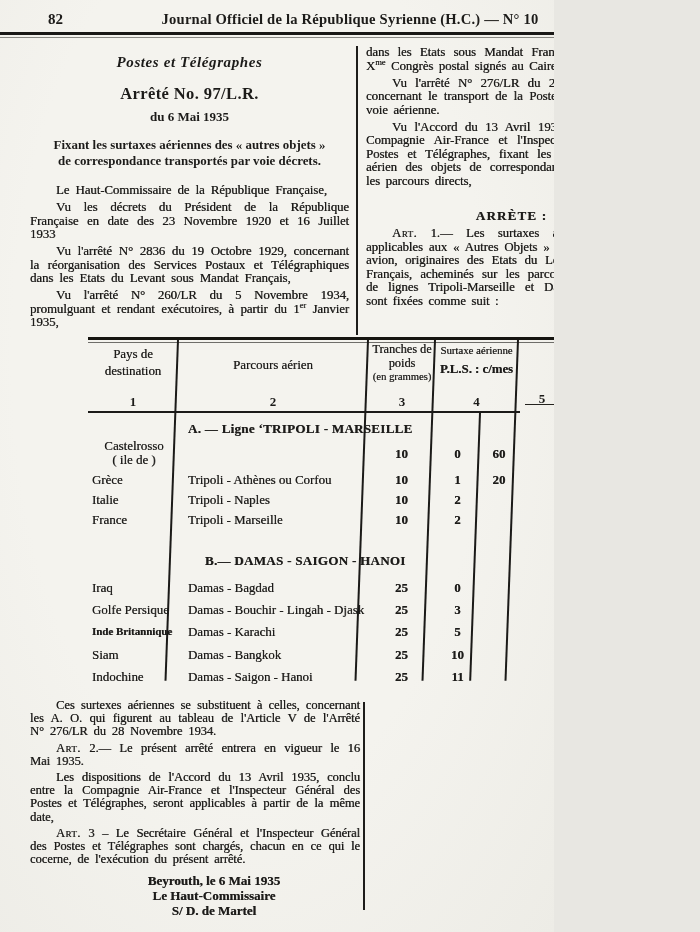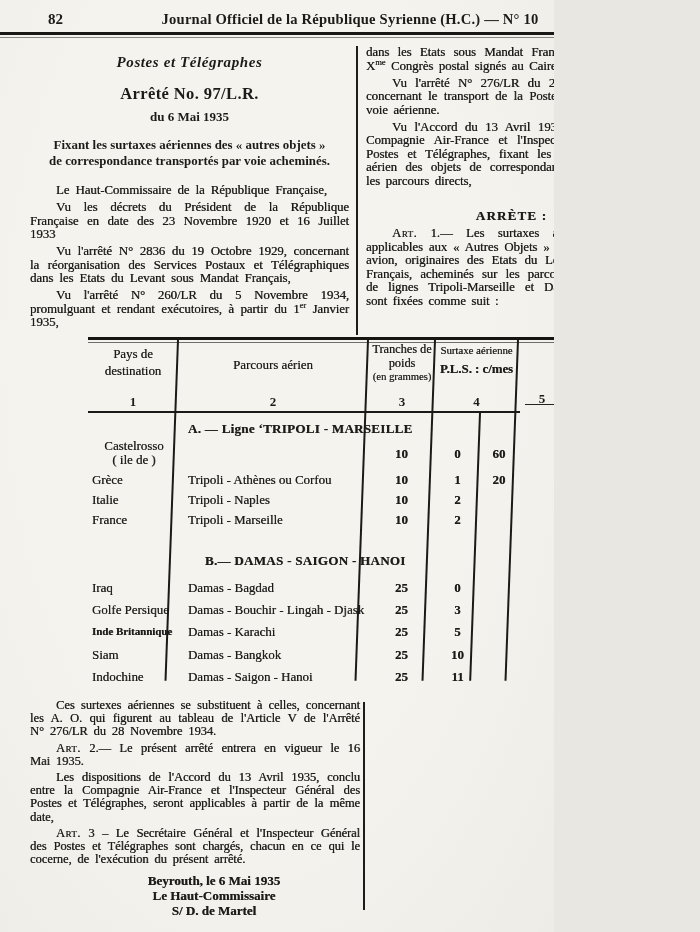--- a/index.html
+++ b/index.html
@@ -121,21 +121,21 @@
 
   <div class="vdiv vdiv-top"></div>
   <div class="vdiv vdiv-bot"></div>
 
   <div class="lcol">
     <div class="rubric">Postes et Télégraphes</div>
     <div class="atitle">Arrêté No. 97/L.R.</div>
     <div class="adate">du 6 Mai 1935</div>
     <div class="asubj">
       <span>Fixant les surtaxes aériennes des « autres objets »</span>
-      <span>de correspondance transportés par voie acheminés.</span>
+      <span>de correspondance transportés par voie décrets.</span>
     </div>
     <p class="para ind">Le Haut-Commissaire de la République Française,</p>
     <p class="para ind">Vu les décrets du Président de la République Française en date des 23 Novembre 1920 et 16 Juillet 1933</p>
     <p class="para ind">Vu l'arrêté N° 2836 du 19 Octobre 1929, concernant la réorganisation des Services Postaux et Télégraphiques dans les Etats du Levant sous Mandat Français,</p>
     <p class="para ind"><span>Vu l'arrêté N° 260/LR du 5 Novembre 1934, promulguant et rendant exécutoires, à partir du 1</span><sup>er</sup><span> Janvier 1935,</span></p>
   </div>
 
   <div class="rcol">
     <p class="para"><span>dans les Etats sous Mandat Français, les Actes du X</span><sup>me</sup><span> Congrès postal signés au Caire le 20 Mars 1934,</span></p>
     <p class="para ind">Vu l'arrêté N° 276/LR du 28 Novembre 1934 concernant le transport de la Poste aux lettres par la voie aérienne.</p>

